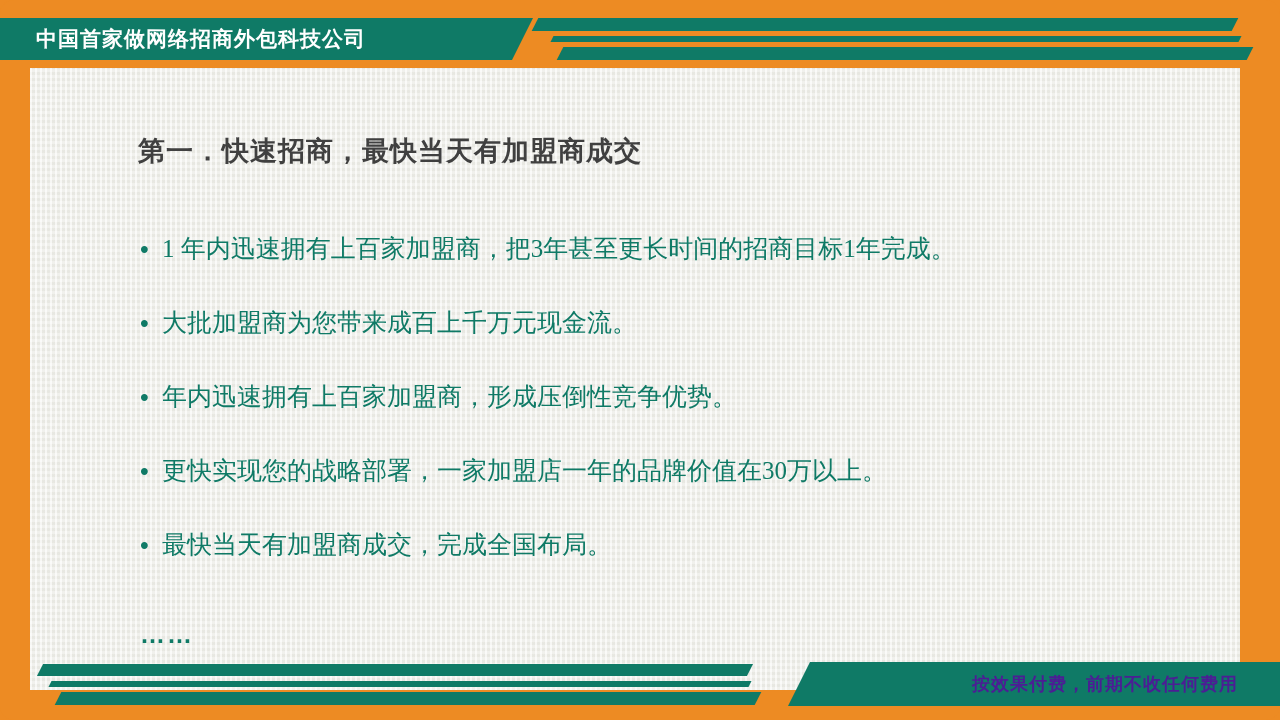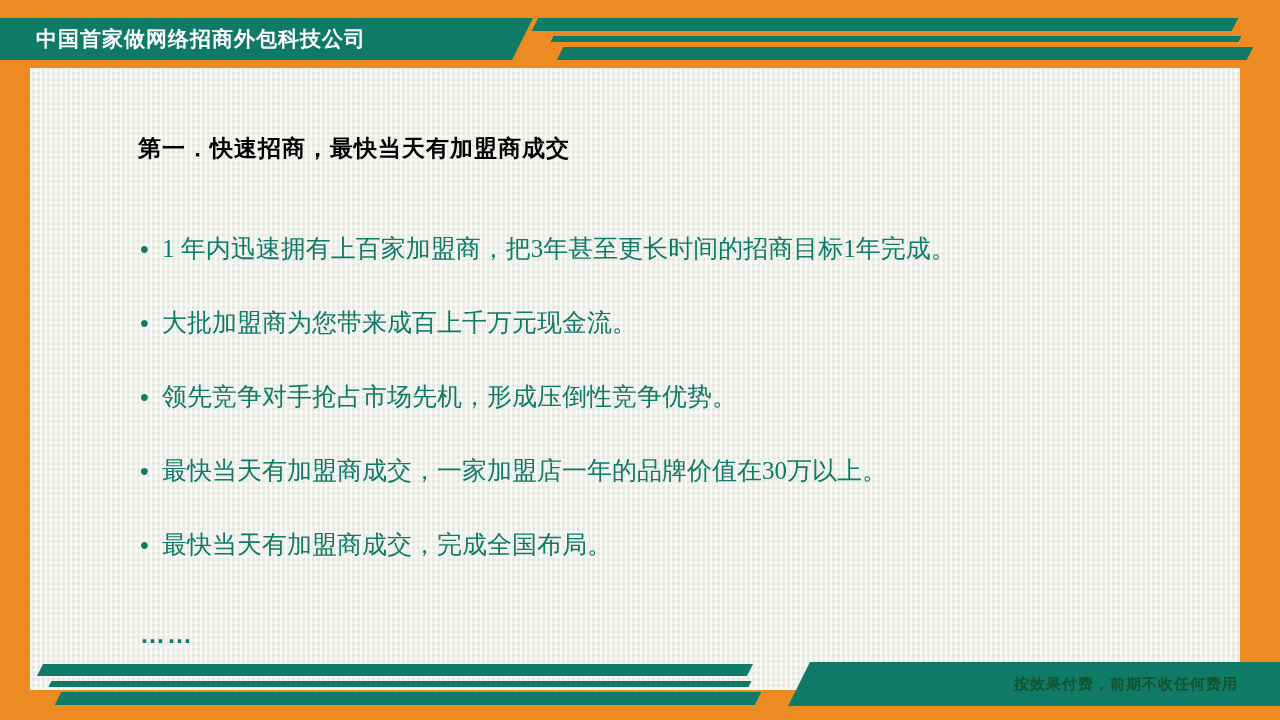--- a/index.html
+++ b/index.html
@@ -96,22 +96,22 @@
     font-size: 21px;
     font-weight: bold;
     letter-spacing: 1px;
     white-space: nowrap;
   }
   
   .slide-title {
     position: absolute;
     left: 138px;
     top: 133px;
-    color: #000000;
-    font-size: 23px;
+    color: #404040;
+    font-size: 27px;
     font-weight: bold;
     letter-spacing: 1px;
     white-space: nowrap;
   }
   .bullet-list {
     position: absolute;
     left: 140px;
     top: 232px;
     width: 1070px;
   }
@@ -196,22 +196,22 @@
     height: 13px;
     background: #0F7A66;
     transform: skewX(-27deg);
   }
   .footer-text {
     position: absolute;
     right: 42px;
     top: 0;
     height: 44px;
     line-height: 44px;
-    color: #14532d;
-    font-size: 15px;
+    color: #4c1d95;
+    font-size: 18px;
     font-weight: bold;
     letter-spacing: 1px;
     white-space: nowrap;
   }
 </style>
 </head>
 <body>
 
 <div class="slide">
 
@@ -231,25 +231,25 @@
     <div class="bullet-item">
       <span class="bullet-dot">•</span>
       <span class="bullet-text"> 1 年内迅速拥有上百家加盟商，把3年甚至更长时间的招商目标1年完成。</span>
     </div>
     <div class="bullet-item">
       <span class="bullet-dot">•</span>
       <span class="bullet-text">大批加盟商为您带来成百上千万元现金流。</span>
     </div>
     <div class="bullet-item">
       <span class="bullet-dot">•</span>
-      <span class="bullet-text">领先竞争对手抢占市场先机，形成压倒性竞争优势。</span>
-    </div>
-    <div class="bullet-item">
-      <span class="bullet-dot">•</span>
-      <span class="bullet-text">最快当天有加盟商成交，一家加盟店一年的品牌价值在30万以上。</span>
+      <span class="bullet-text">年内迅速拥有上百家加盟商，形成压倒性竞争优势。</span>
+    </div>
+    <div class="bullet-item">
+      <span class="bullet-dot">•</span>
+      <span class="bullet-text">更快实现您的战略部署，一家加盟店一年的品牌价值在30万以上。</span>
     </div>
     <div class="bullet-item">
       <span class="bullet-dot">•</span>
       <span class="bullet-text">最快当天有加盟商成交，完成全国布局。</span>
     </div>
   </div>
 
   <div class="ellipsis-line">……</div>
 
   <div class="footer-bar">

